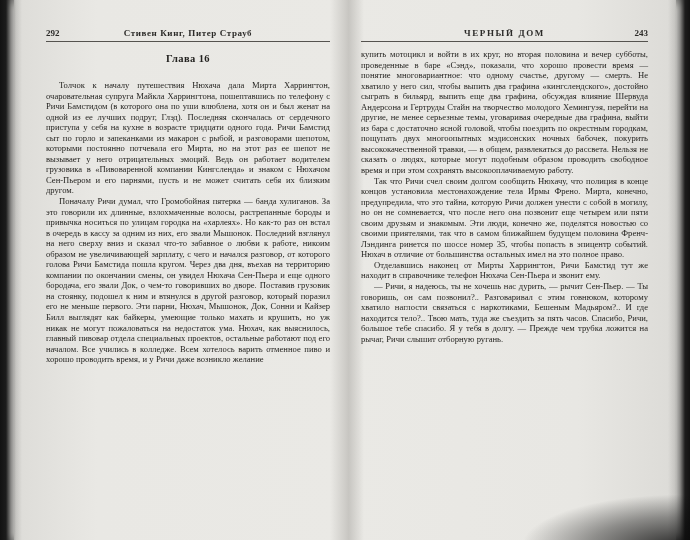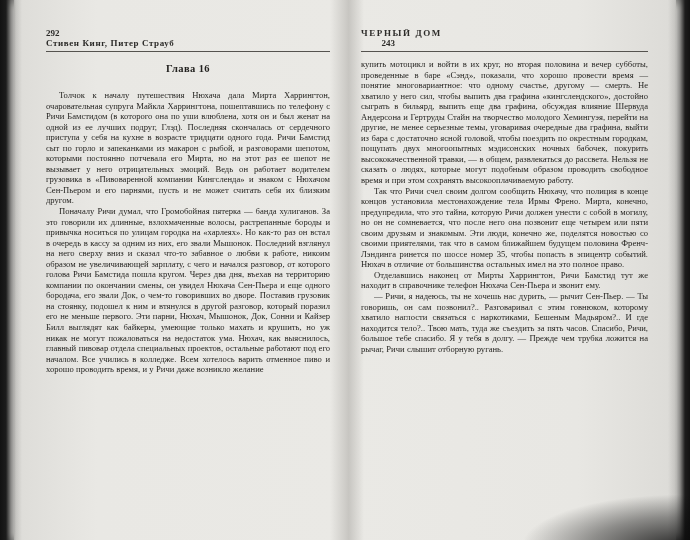--- a/index.html
+++ b/index.html
@@ -67,27 +67,26 @@
     width: 330px;
     padding: 28px 28px 12px 15px;
     background: linear-gradient(to left, #dcdbd7, #e8e7e3 30%, #eae9e5 100%);
   }
   .running-head {
     display: flex;
     align-items: baseline;
     font-size: 9px;
     font-weight: bold;
     color: #2c2b29;
-    flex-direction: column;
   }
   .running-head .pagenum { width: 34px; }
   .running-head .pagenum.right { text-align: right; }
   .running-head .title {
     flex: 1;
-    text-align: left;
+    text-align: center;
     letter-spacing: 0.6px;
   }
   .running-head .title.caps { letter-spacing: 1.6px; }
   .rule {
     border-top: 1px solid #55534f;
     height: 0;
     margin-top: 3px;
   }
   .chapter {
     font-size: 10.5px;

